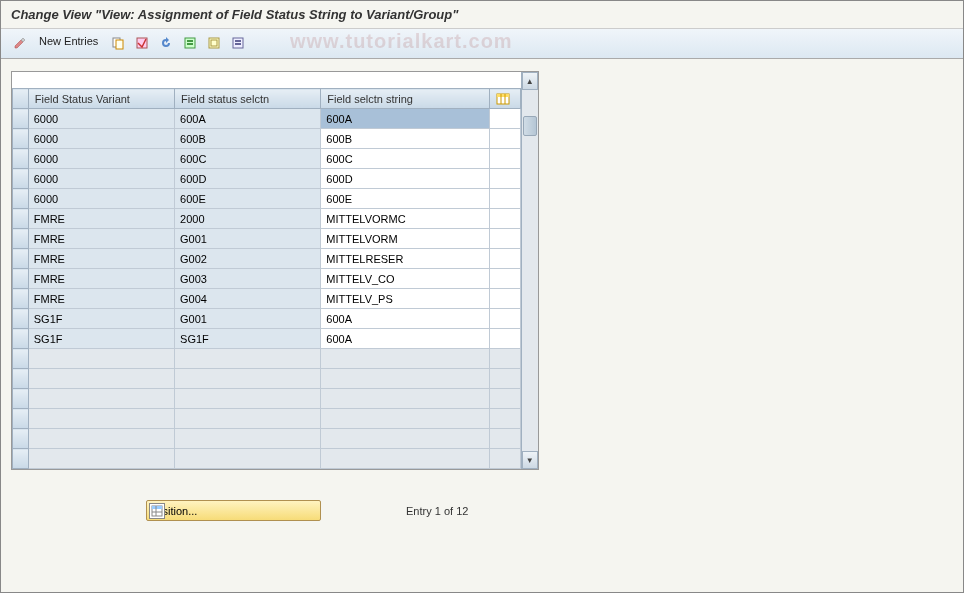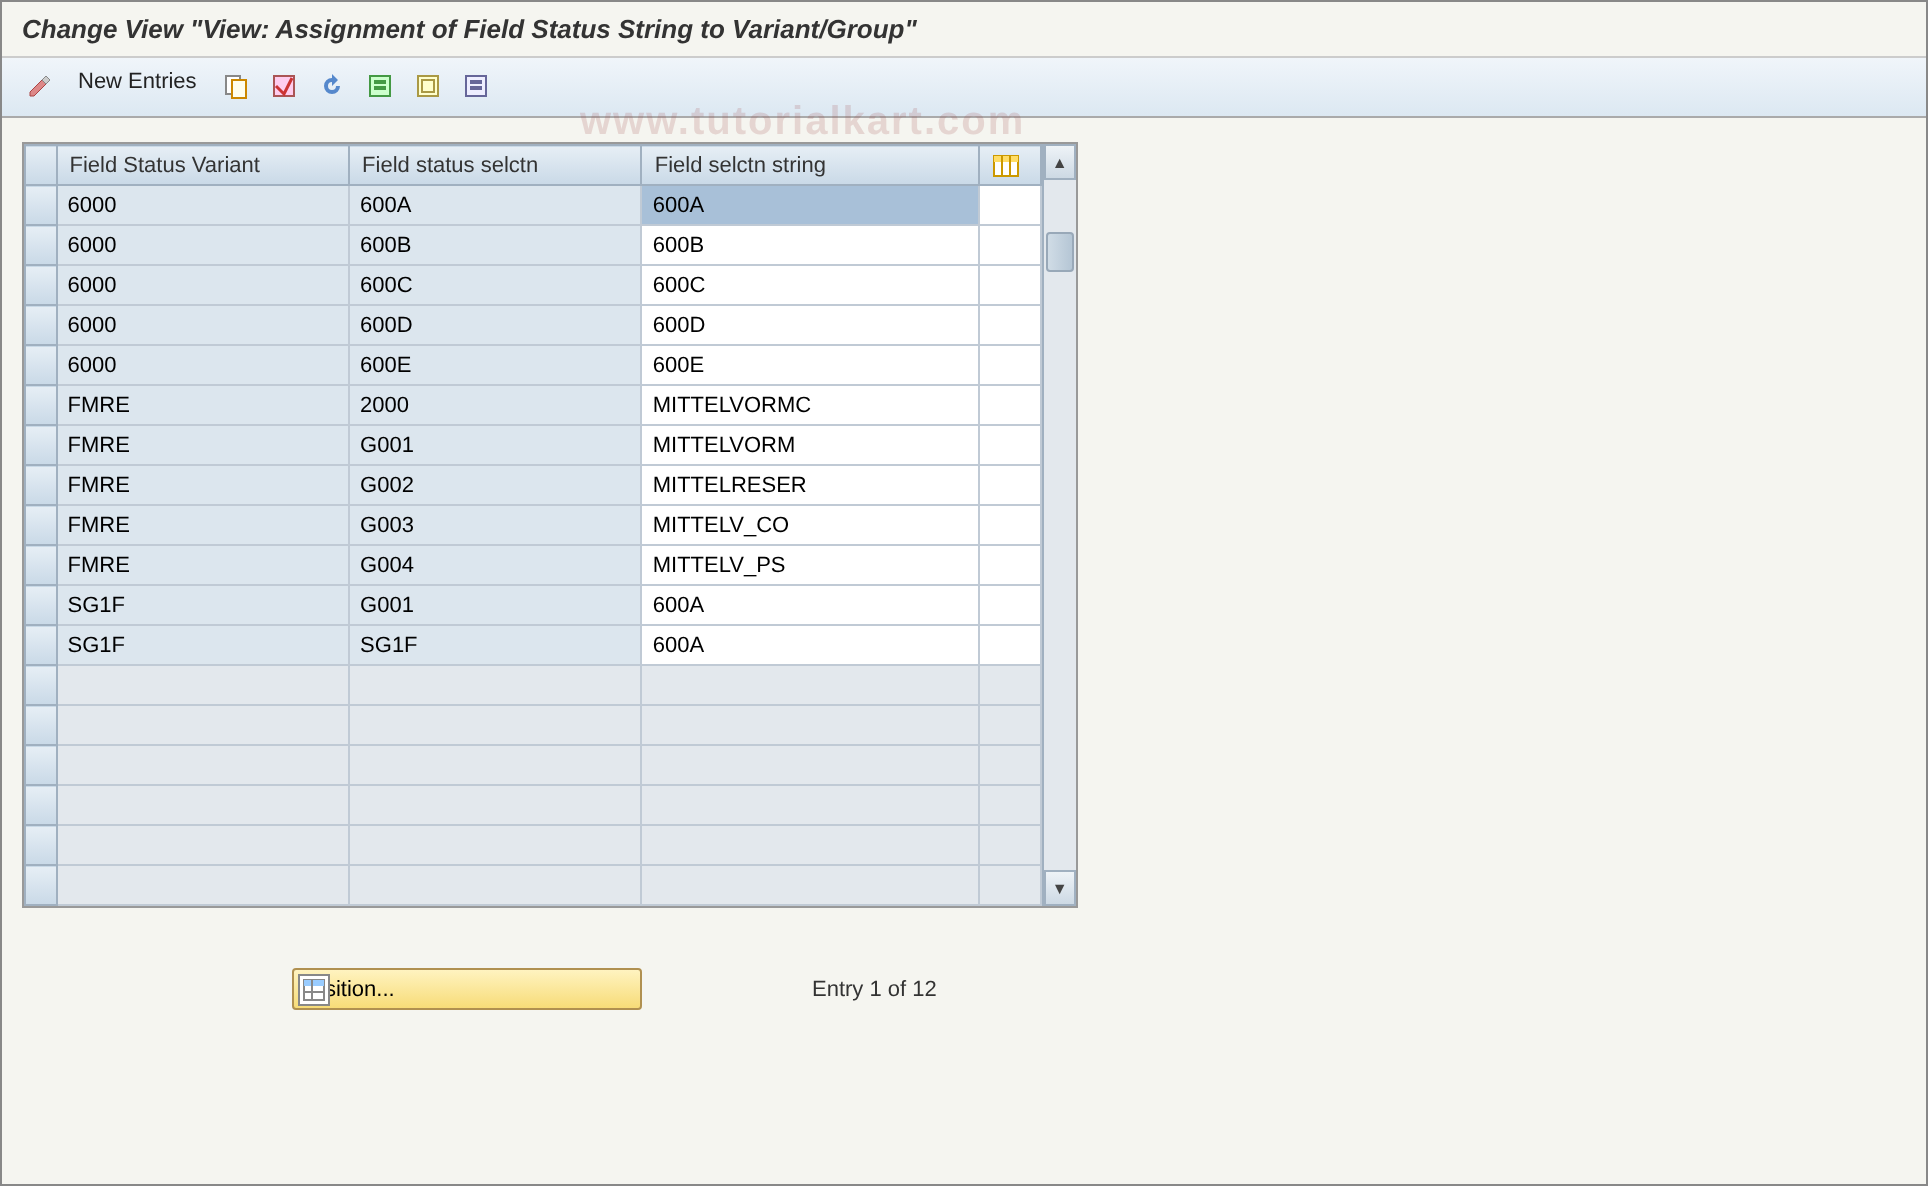--- a/index.html
+++ b/index.html
@@ -45,21 +45,21 @@
     }
     .toolbar-text-btn {
       padding: 2px 6px;
       font-size: 11px;
       color: #222;
       cursor: pointer;
       white-space: nowrap;
     }
     .watermark {
       position: absolute;
-      top: 50px;
+      top: 30px;
       left: 290px;
       font-size: 20px;
       color: rgba(160, 70, 70, 0.18);
       font-weight: bold;
       letter-spacing: 1px;
       pointer-events: none;
       font-family: "Arial", sans-serif;
     }
     .content {
       padding: 12px 10px;
@@ -67,20 +67,21 @@
     }
     .table-wrap {
       display: flex;
       border: 1px solid #999;
       width: 528px;
       background: #fff;
     }
     .data-table {
       border-collapse: collapse;
       width: 100%;
+      margin-top: 16px;
     }
     .data-table th {
       background: linear-gradient(to bottom, #e6eef5 0%, #c9d9e7 100%);
       border: 1px solid #a0b0c0;
       padding: 3px 6px;
       text-align: left;
       font-weight: normal;
       color: #333;
       height: 20px;
       font-size: 11px;

